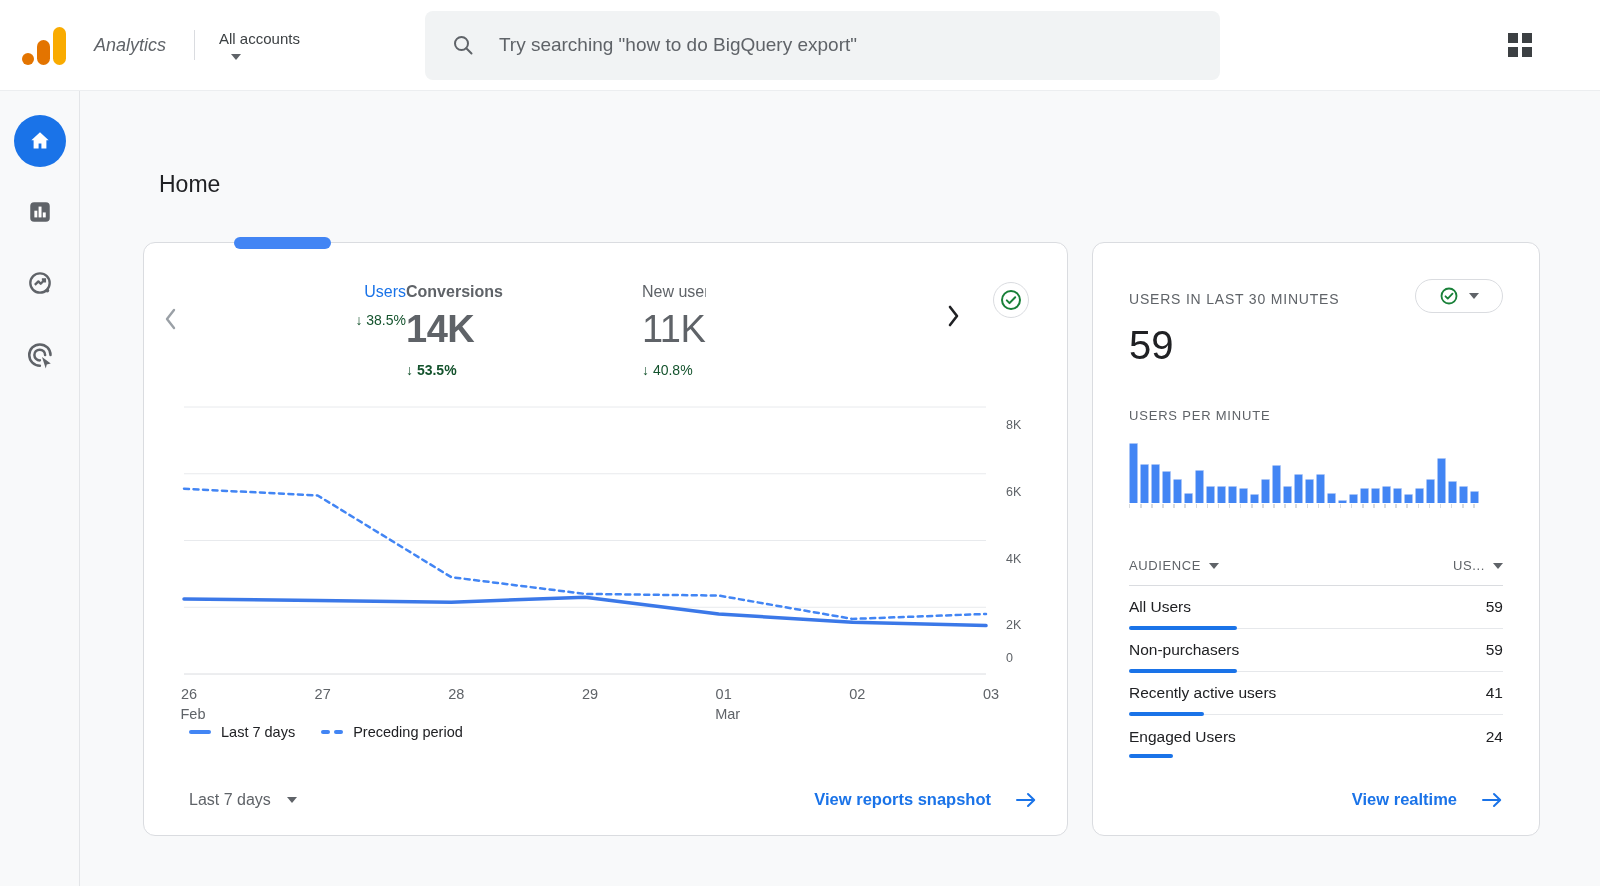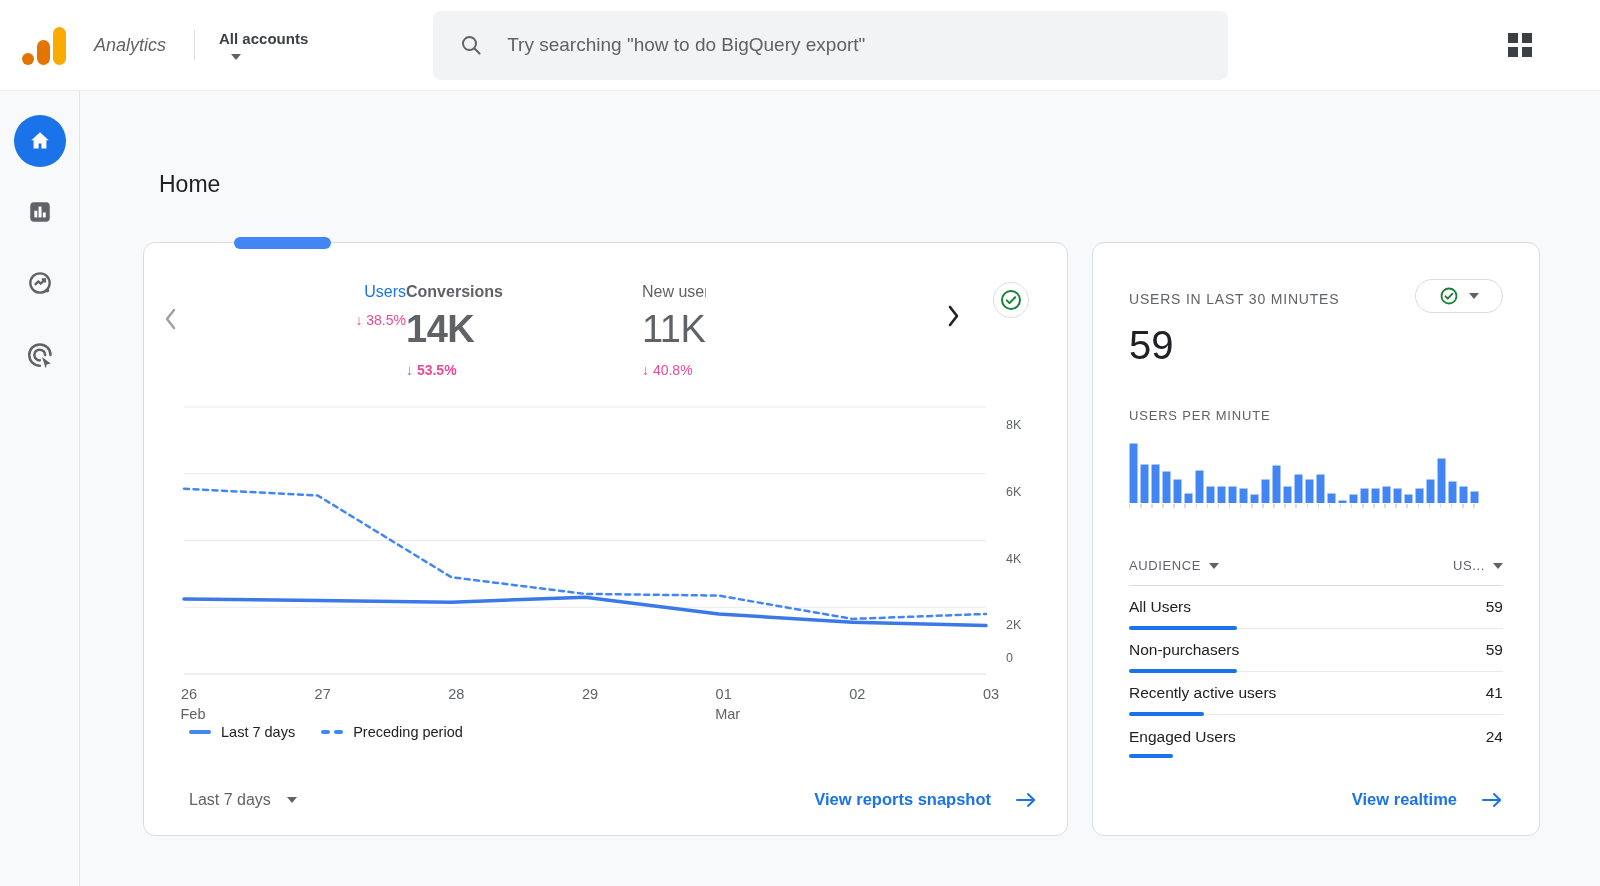--- a/index.html
+++ b/index.html
@@ -16,21 +16,21 @@
     background:#fff; border-bottom:1px solid #eceef0;
     display:flex; align-items:center; z-index:10;
   }
   .logo { margin-left:22px; display:flex; align-items:flex-end; gap:3px; height:40px; }
   .logo .dot  { width:12px; height:12px; border-radius:50%; background:#e37400; }
   .logo .mid  { width:13px; height:25px; border-radius:7px; background:#e37400; }
   .logo .tall { width:13px; height:38px; border-radius:7px; background:#f9ab00; }
   .brand { margin-left:28px; font-size:18px; color:#5f6368;font-style:italic; }
   .topbar-divider { width:1px; height:30px; background:#dadce0; margin-left:28px; }
   .account { margin-left:24px; display:flex; flex-direction:column; cursor:pointer; }
-  .account-label { font-size:15px; color:#3c4043;font-weight:bold; }
+  .account-label { font-size:15px; color:#3c4043; }
   .caret { width:0; height:0; border-left:5px solid transparent; border-right:5px solid transparent; border-top:6px solid #5f6368; }
   .account .caret { margin:7px 0 0 12px; }
   .search {
     margin-left:125px; width:795px; height:69px; background:#f1f3f4;
     border-radius:8px; display:flex; align-items:center; padding:0 26px;
   }
   .search input {
     border:none; background:transparent; outline:none; flex:1;
     font-size:19px; color:#202124; margin-left:22px; font-family:inherit;
   }
@@ -59,21 +59,21 @@
   
   .card-metrics { width:925px; height:594px; }
   .tab-pill { position:absolute; top:-6px; left:90px; width:97px; height:12px; border-radius:6px; background:#4285f4; }
   .metrics-row { display:flex; padding:40px 0 0 89px; }
   .metric { flex:none; }
   .metric > div { white-space:nowrap; }
   .m-label { font-size:16px; color:#5f6368; }
   .metric.selected .m-label { color:#1a73e8; }
   .m-value { font-size:38px; color:#5f6368; margin-top:7px; letter-spacing:-0.5px; }
   .metric.selected .m-value { color:#202124; }
-  .m-delta { font-size:14px; color:#ec4899; margin-top:11px; }
+  .m-delta { font-size:14px; color:#14532d; margin-top:11px; }
   .metric.truncated { overflow:hidden; }
   .nav-chevron-left  { position:absolute; left:18px;  top:63px; cursor:pointer; }
   .nav-chevron-right { position:absolute; left:800px; top:60px; cursor:pointer; }
   .check-btn {
     position:absolute; left:849px; top:39px; width:36px; height:36px; border-radius:50%;
     border:1px solid #dadce0; background:#fff; display:flex; align-items:center; justify-content:center; cursor:pointer;
   }
   .linechart { position:absolute; left:0; top:150px; }
   .legend { position:absolute; left:45px; top:481px; display:flex; align-items:center; gap:26px; font-size:14.5px; }
   .legend-item { display:flex; align-items:center; gap:10px; }

